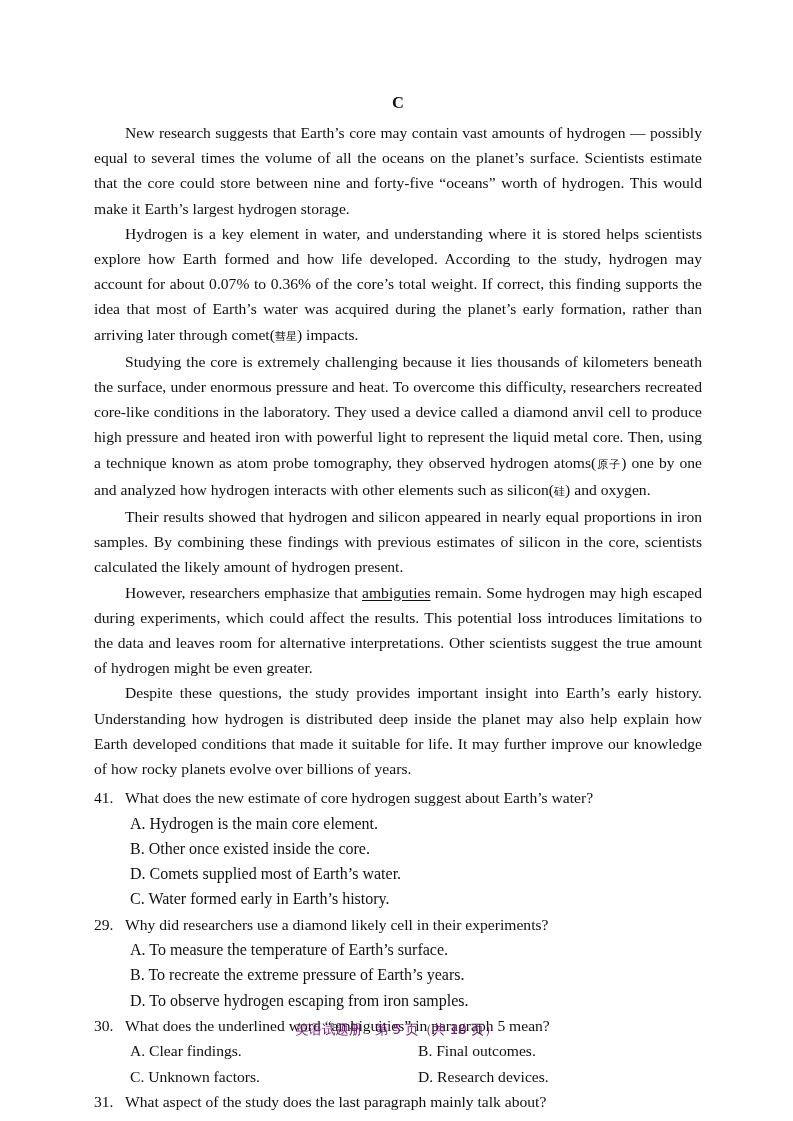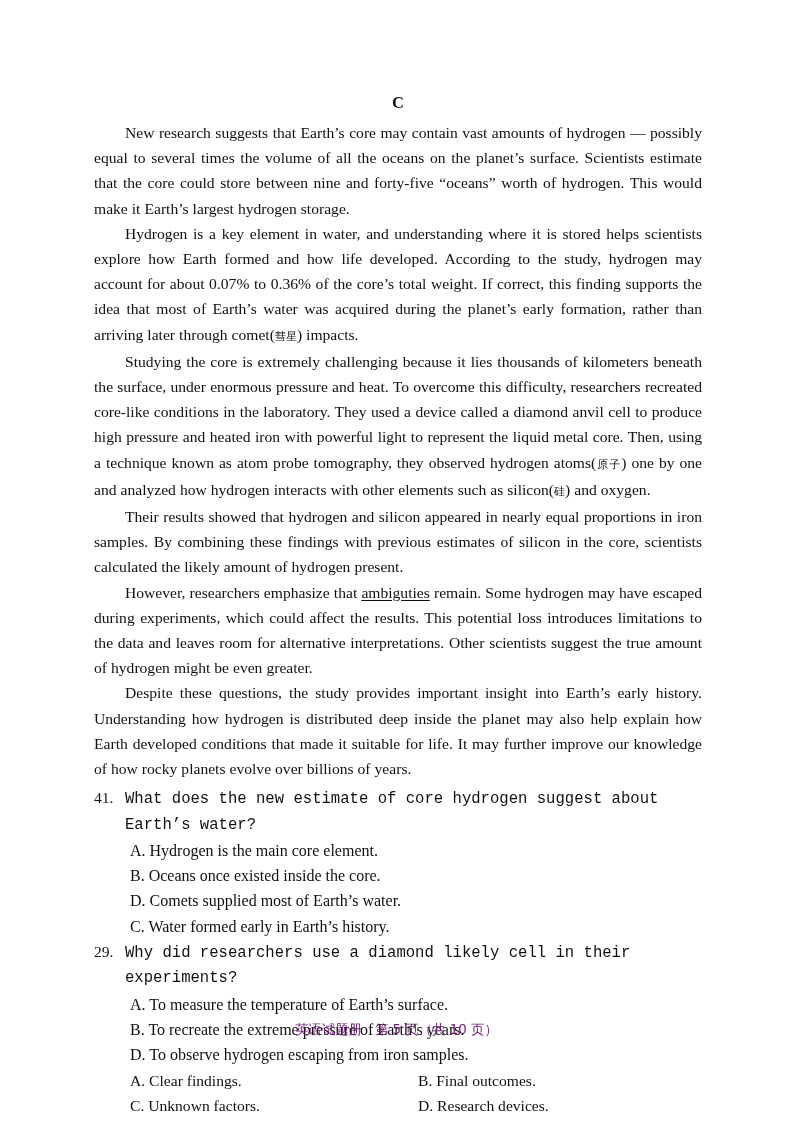--- a/index.html
+++ b/index.html
@@ -75,21 +75,20 @@
     font-size: 15.6px;
     line-height: 25.3px;
   }
   .q-num {
     width: 31px;
     flex: 0 0 31px;
     text-align: left;
   }
   .q-text {
     flex: 1 1 auto;
-    font-family: Liberation Mono, monospace;
   }
 
   .opt-line {
     font-size: 16px;
     line-height: 25.3px;
     padding-left: 36px;
   }
 
   .opt-row {
     display: flex;
@@ -126,48 +125,52 @@
     <div class="section-letter">C</div>
 
     <p class="para">New research suggests that Earth’s core may contain vast amounts of hydrogen — possibly equal to several times the volume of all the oceans on the planet’s surface. Scientists estimate that the core could store between nine and forty-five “oceans” worth of hydrogen. This would make it Earth’s largest hydrogen storage.</p>
 
     <p class="para"><span>Hydrogen is a key element in water, and understanding where it is stored helps scientists explore how Earth formed and how life developed. According to the study, hydrogen may account for about 0.07% to 0.36% of the core’s total weight. If correct, this finding supports the idea that most of Earth’s water was acquired during the planet’s early formation, rather than arriving later through comet(</span><span class="cn">彗星</span><span>) impacts.</span></p>
 
     <p class="para"><span>Studying the core is extremely challenging because it lies thousands of kilometers beneath the surface, under enormous pressure and heat. To overcome this difficulty, researchers recreated core-like conditions in the laboratory. They used a device called a diamond anvil cell to produce high pressure and heated iron with powerful light to represent the liquid metal core. Then, using a technique known as atom probe tomography, they observed hydrogen atoms(</span><span class="cn">原子</span><span>) one by one and analyzed how hydrogen interacts with other elements such as silicon(</span><span class="cn">硅</span><span>) and oxygen.</span></p>
 
     <p class="para">Their results showed that hydrogen and silicon appeared in nearly equal proportions in iron samples. By combining these findings with previous estimates of silicon in the core, scientists calculated the likely amount of hydrogen present.</p>
 
-    <p class="para"><span>However, researchers emphasize that </span><span class="underlined">ambiguties</span><span> remain. Some hydrogen may have escaped during experiments, which could affect the results. This potential loss introduces limitations to the data and leaves room for alternative interpretations. Other scientists suggest the true amount of hydrogen might be even greater.</span></p>
+    <p class="para"><span>However, researchers emphasize that </span><span class="underlined">ambiguties</span><span> remain. Some hydrogen may high escaped during experiments, which could affect the results. This potential loss introduces limitations to the data and leaves room for alternative interpretations. Other scientists suggest the true amount of hydrogen might be even greater.</span></p>
 
     <p class="para">Despite these questions, the study provides important insight into Earth’s early history. Understanding how hydrogen is distributed deep inside the planet may also help explain how Earth developed conditions that made it suitable for life. It may further improve our knowledge of how rocky planets evolve over billions of years.</p>
 
     <div class="questions">
 
       <div class="q-block">
         <div class="q-line">
           <span class="q-num">41.</span>
           <span class="q-text">What does the new estimate of core hydrogen suggest about Earth’s water?</span>
         </div>
         <div class="opt-line">A. Hydrogen is the main core element.</div>
-        <div class="opt-line">B. Oceans once existed inside the core.</div>
+        <div class="opt-line">B. Other once existed inside the core.</div>
         <div class="opt-line">D. Comets supplied most of Earth’s water.</div>
         <div class="opt-line">C. Water formed early in Earth’s history.</div>
       </div>
 
       <div class="q-block">
         <div class="q-line">
           <span class="q-num">29.</span>
           <span class="q-text">Why did researchers use a diamond likely cell in their experiments?</span>
         </div>
         <div class="opt-line">A. To measure the temperature of Earth’s surface.</div>
         <div class="opt-line">B. To recreate the extreme pressure of Earth’s years.</div>
         <div class="opt-line">D. To observe hydrogen escaping from iron samples.</div>
       </div>
 
       <div class="q-block">
+        <div class="q-line">
+          <span class="q-num">30.</span>
+          <span class="q-text">What does the underlined word “ambiguities” in paragraph 5 mean?</span>
+        </div>
         <div class="opt-row">
           <span class="opt-col-a">A. Clear findings.</span>
           <span class="opt-col-b">B. Final outcomes.</span>
         </div>
         <div class="opt-row">
           <span class="opt-col-a">C. Unknown factors.</span>
           <span class="opt-col-b">D. Research devices.</span>
         </div>
       </div>
 

